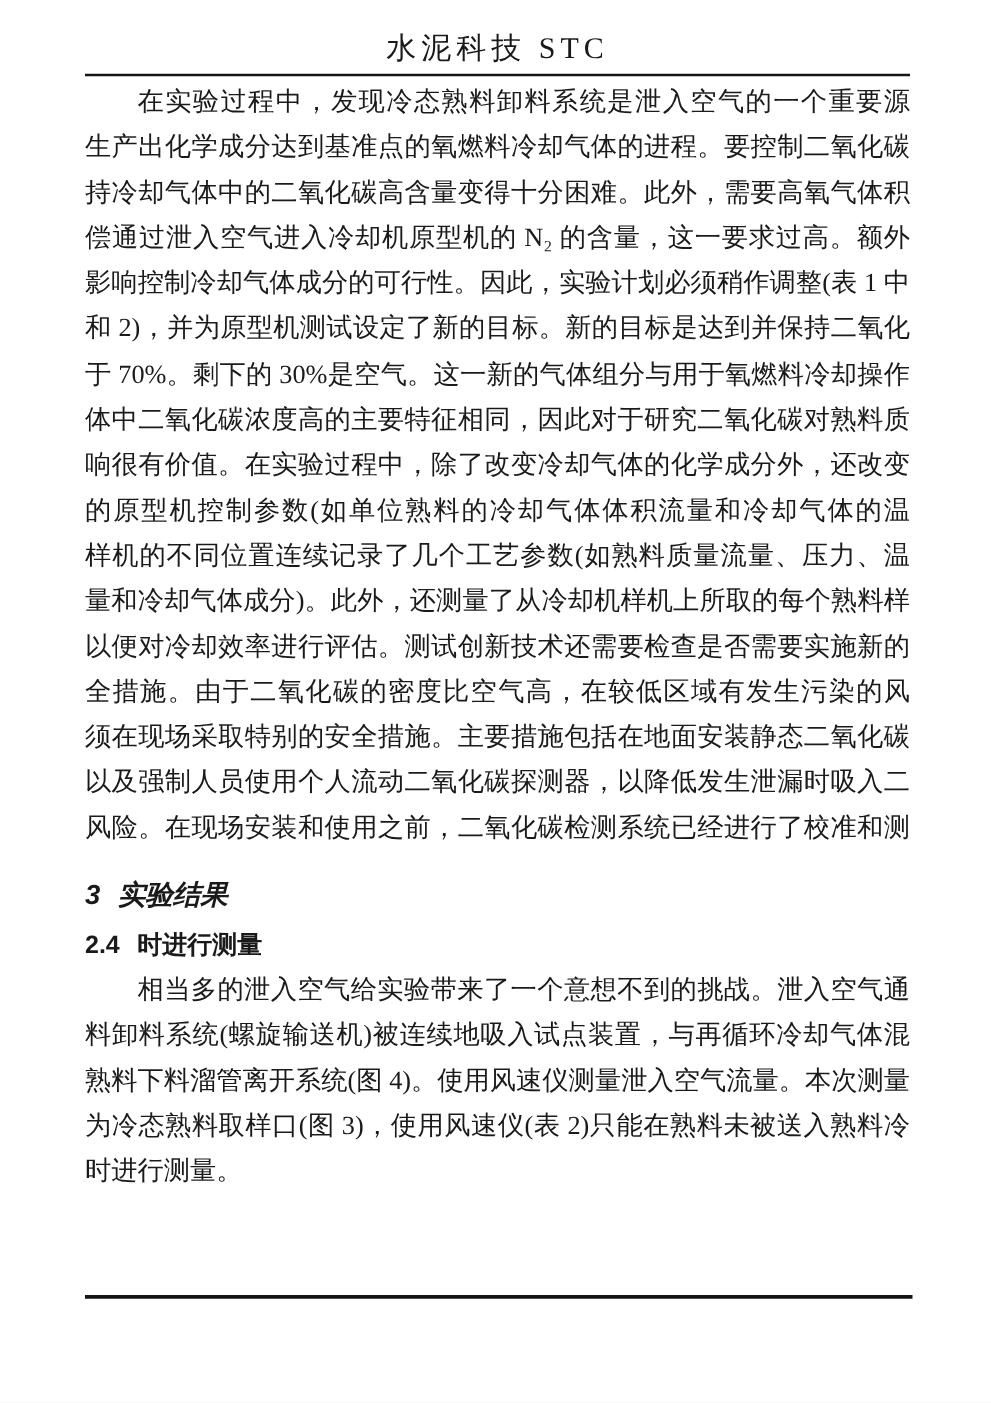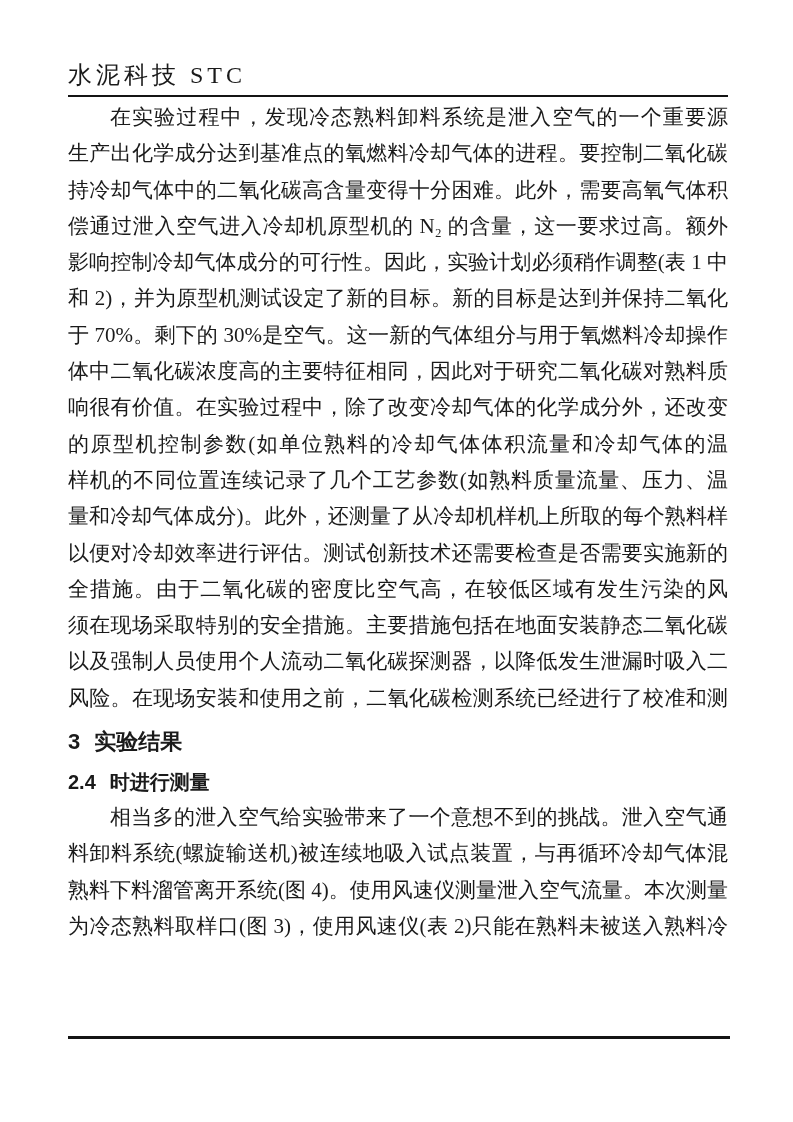--- a/index.html
+++ b/index.html
@@ -14,47 +14,49 @@
     font-family: "Liberation Serif", "DejaVu Serif", serif;
     overflow: hidden;
   }
   .content {
     position: absolute;
     left: 68px;
     top: 0;
     width: 660px;
   }
   .journal-title {
-    margin-top: 60px;
+    margin-top: 24px;
     font-size: 24px;
     line-height: 30px;
+    text-align: center;
     letter-spacing: 4px;
     font-weight: normal;
   }
   .header-rule {
     margin-top: 5px;
     border-bottom: 2.5px solid #141414;
     height: 0;
   }
   .paragraph { margin-top: 2px; font-size: 21px; }
   .tline {
     height: 36.3px;
     line-height: 36.3px;
     text-align: justify;
     text-align-last: justify;
     overflow: hidden;
   }
   .tline.first { text-indent: 42px; }
   .tline.last { text-align-last: left; }
   .section-heading {
-    margin: 11px 0 0 0;
+    margin: 21px 0 0 0;
     font-size: 22px;
     line-height: 30px;
     font-weight: bold;
     font-family: "Liberation Sans", "DejaVu Sans", sans-serif;
+    font-style: italic;
   }
   .subsection-heading {
     margin: 10px 0 0 0;
     font-size: 20px;
     line-height: 30px;
     font-weight: bold;
     font-family: "Liberation Sans", "DejaVu Sans", sans-serif;
   }
   .heading-number { margin-right: 14px; }
   .footer {
@@ -117,20 +119,21 @@
 
     <h3 class="subsection-heading">
       <span class="heading-number">2.4</span><span>时进行测量</span>
     </h3>
 
     <div class="paragraph">
         <div class="tline first">相当多的泄入空气给实验带来了一个意想不到的挑战。泄入空气通过冷态熟</div>
         <div class="tline">料卸料系统(螺旋输送机)被连续地吸入试点装置，与再循环冷却气体混合，通过热</div>
         <div class="tline">熟料下料溜管离开系统(图 4)。使用风速仪测量泄入空气流量。本次测量的测量点</div>
         <div class="tline">为冷态熟料取样口(图 3)，使用风速仪(表 2)只能在熟料未被送入熟料冷却机样机</div>
+        <div class="tline last">时进行测量。</div>
       </div>
 
   </div>
 
   <div class="footer">
     <div class="footer-rule"></div>
   </div>
 </div>
 
 </body></html>

